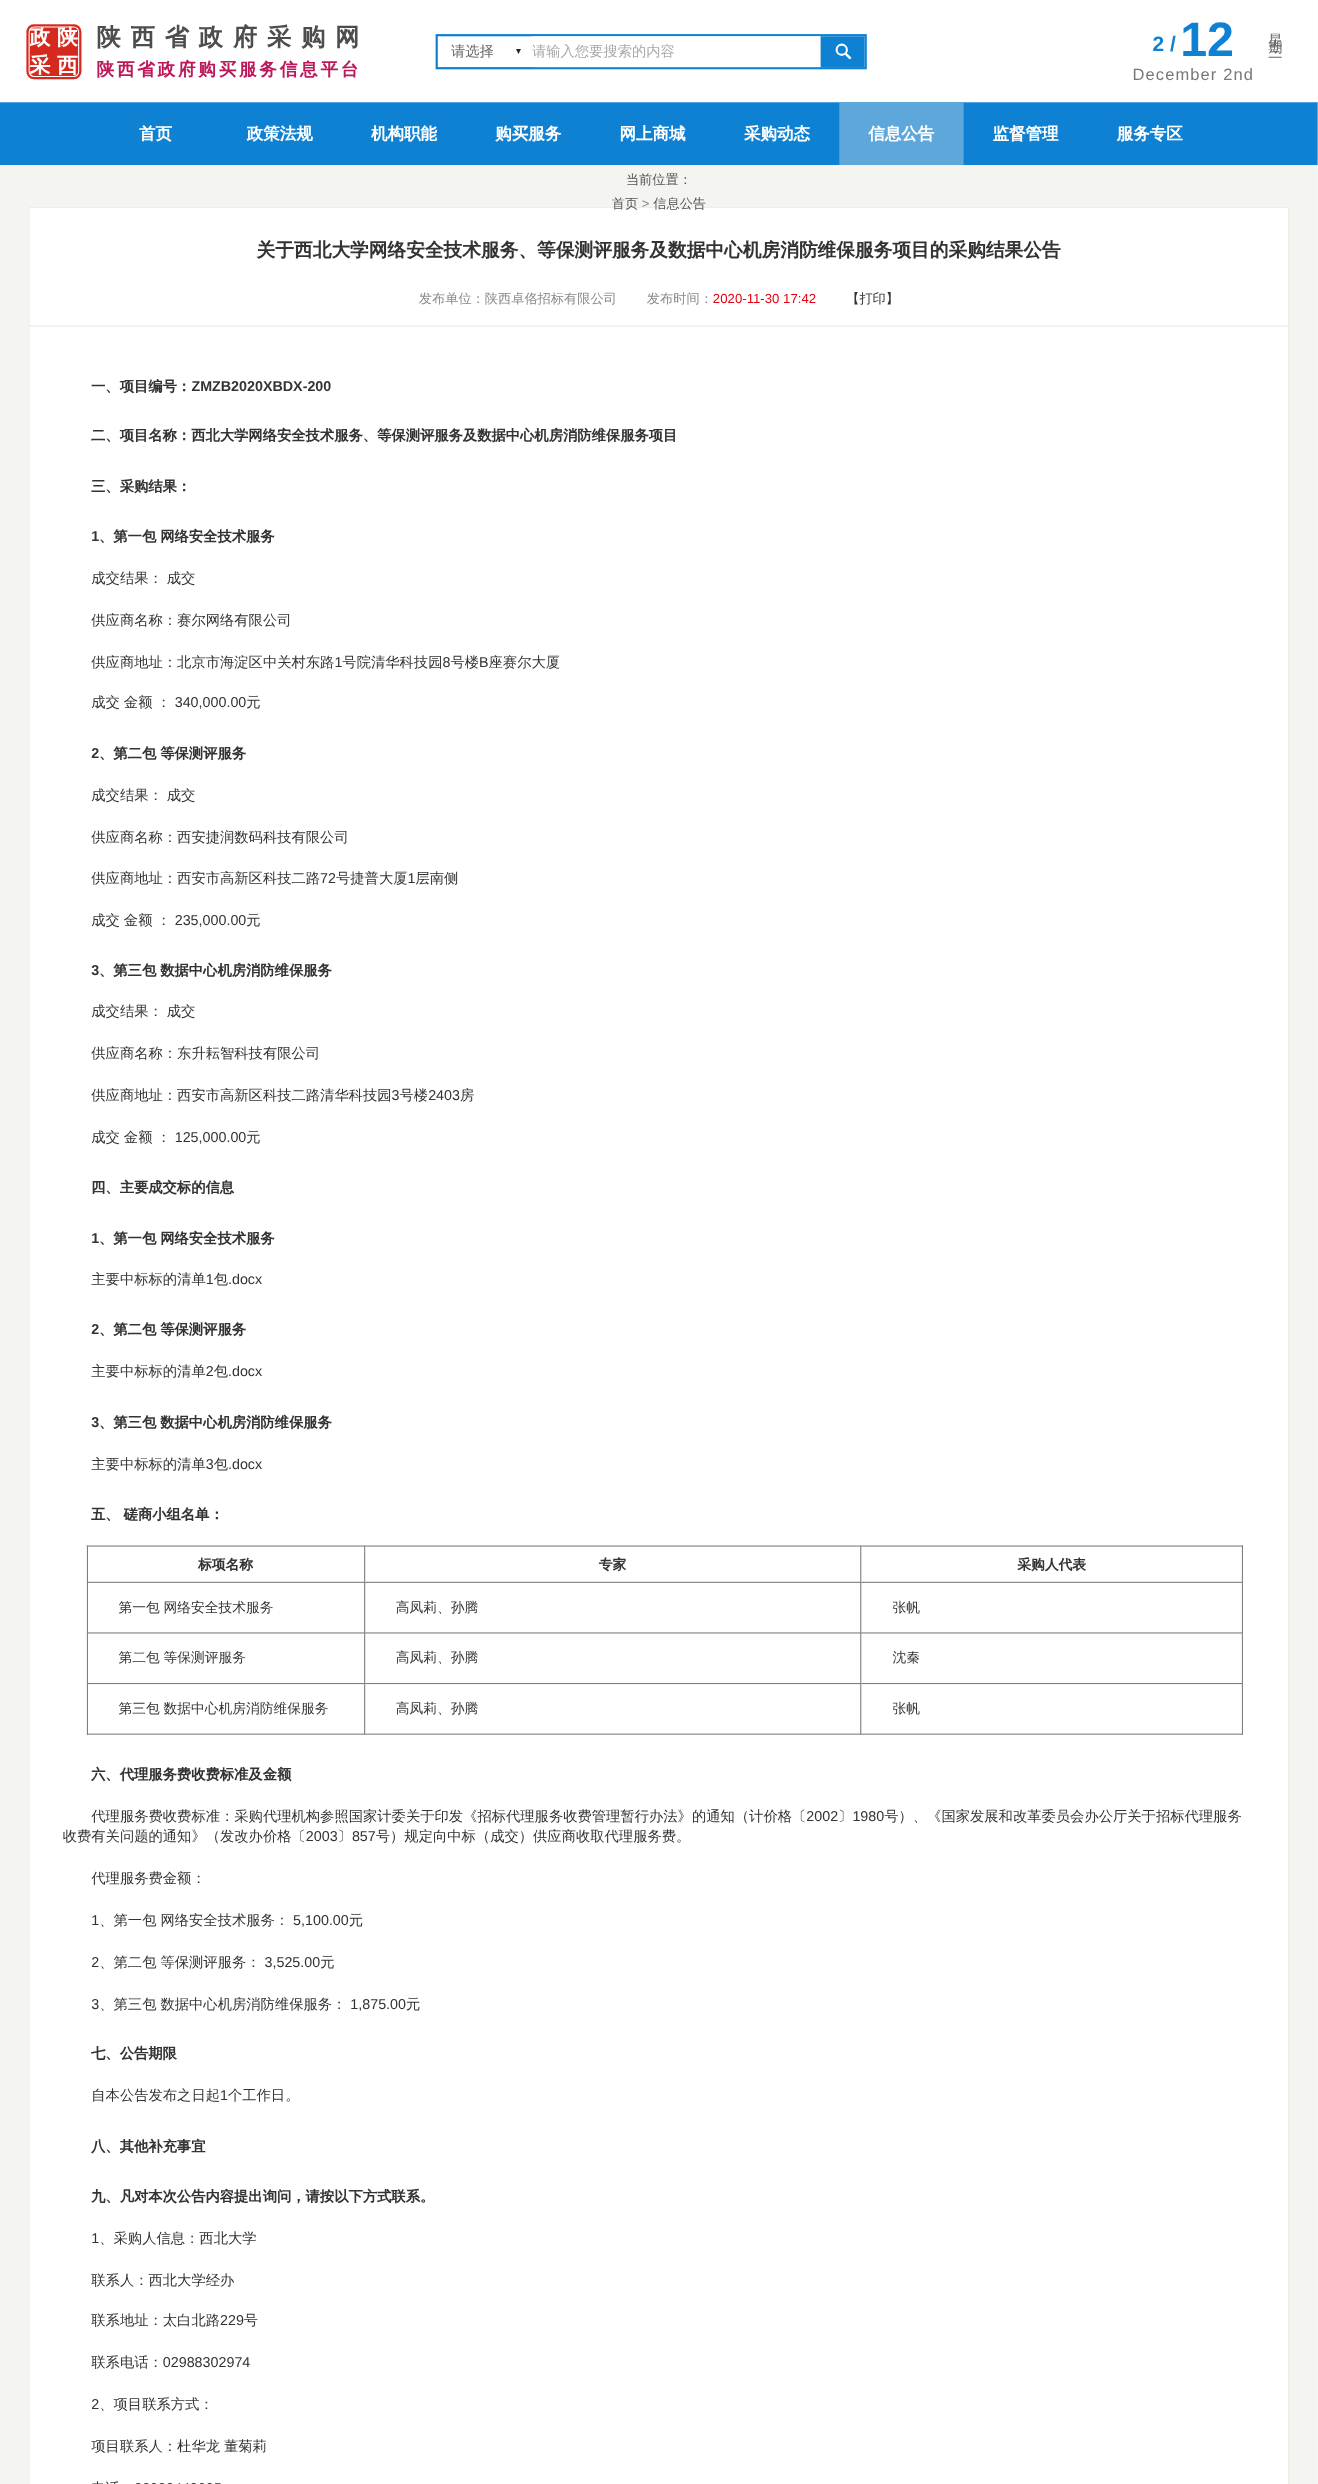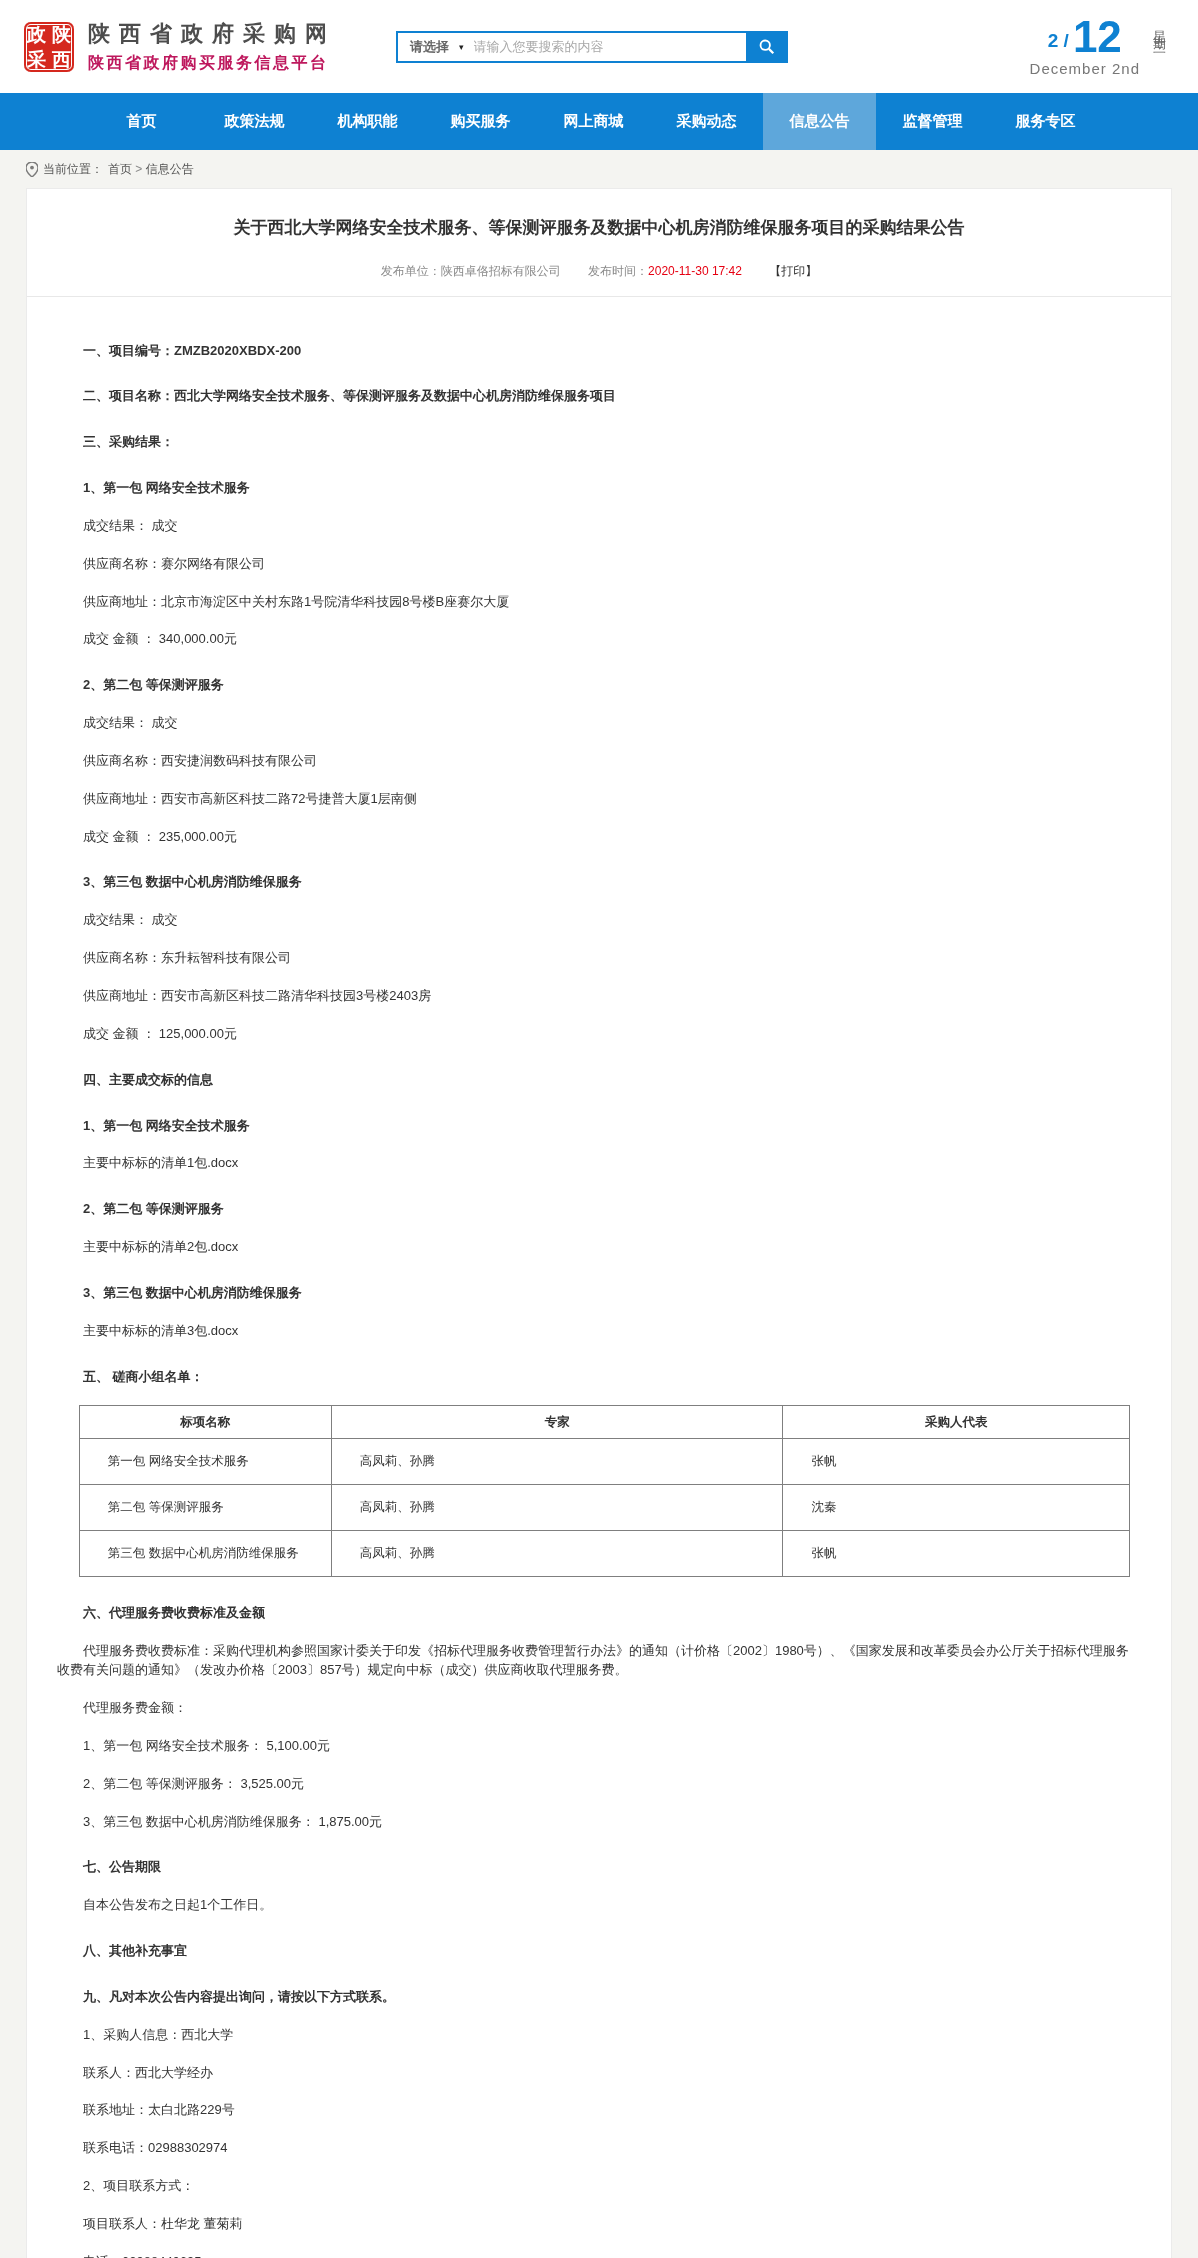--- a/index.html
+++ b/index.html
@@ -13,38 +13,38 @@
   .logo-seal {
     width:50px; height:50px; background:#d5281e; border-radius:7px;
     display:grid; grid-template-columns:1fr 1fr; place-items:center;
     color:#fff; font-weight:bold; font-size:19px; line-height:1; flex:none;
     box-shadow:inset 0 0 0 2px #d5281e, inset 0 0 0 3px #fff;
   }
   .site-names { margin-left:14px; }
   .site-title { font-size:22px; font-weight:bold; color:#4d4d4d; letter-spacing:9px; }
   .site-subtitle { font-size:16px; font-weight:bold; color:#be185d; letter-spacing:2.5px; margin-top:4px; }
   .search-wrap { margin-left:60px; display:flex; align-items:center; border:2px solid #0e81d2; height:32px; width:392px; background:#fff; }
-  .search-select { display:flex; align-items:center; gap:10px; padding:0 10px 0 12px; font-size:13px; color:#666; cursor:pointer; flex:none;font-weight:bold; }
+  .search-select { display:flex; align-items:center; gap:20px; padding:0 10px 0 12px; font-size:13px; color:#666; cursor:pointer; flex:none; }
   .search-caret { font-size:9px; color:#222; }
   .search-input { border:none; outline:none; flex:1; font-size:13px; color:#333; height:100%; font-family:inherit; }
   .search-input::placeholder { color:#a9a9a9; }
   .search-btn { width:40px; height:100%; background:#0e81d2; border:none; cursor:pointer; display:flex; align-items:center; justify-content:center; flex:none; }
   .datebox { margin-left:auto; display:flex; align-items:flex-start; gap:10px; padding-right:6px; }
   .date-nums { text-align:center; }
   .date-line1 { display:flex; align-items:flex-end; justify-content:center; gap:4px; }
   .date-prefix { color:#0e81d2; font-weight:bold; font-size:19px; padding-bottom:6px; }
   .date-day { color:#0e81d2; font-weight:bold; font-size:44px; line-height:0.95; }
   .date-line2 { color:#777; font-size:15px; margin-top:2px; letter-spacing:1px;text-align:right; }
   .weekday { writing-mode:vertical-rl; text-orientation:upright; color:#666; font-size:13px; letter-spacing:6px; padding-top:4px; }
   
   .nav { background:#0e81d2; height:57px; display:flex; align-items:stretch; padding-left:85px; }
   .nav-item { width:113px; display:flex; align-items:center; justify-content:center; color:#fff; font-size:15px; font-weight:bold; cursor:pointer; }
   .nav-item.active { background:#5ea7db; }
   
-  .breadcrumb { height:38px; display:flex; align-items:center; padding:0 26px; font-size:12px; color:#555; gap:5px; }
+  .breadcrumb { height:38px; display:flex; align-items:center; padding:0 26px; font-size:12px; color:#555; gap:5px;flex-direction:column; }
   .crumb-link { cursor:pointer; }
   .crumb-sep { color:#888; }
   
   .card { background:#fff; margin:0 26px; border:1px solid #ebebeb; padding:26px 0 44px; }
   .article-title { text-align:center; font-size:17px; font-weight:bold; color:#333; padding:0 80px; line-height:1.5; }
   .article-meta { text-align:center; font-size:12px; color:#8a8a8a; margin-top:22px; padding-bottom:16px; border-bottom:1px solid #e8e8e8; }
   .article-meta .seg { margin:0 12px; }
   .meta-time { color:#e60012; }
   .print-btn { color:#333; cursor:pointer; }
   .article { padding:18px 30px 0; }

